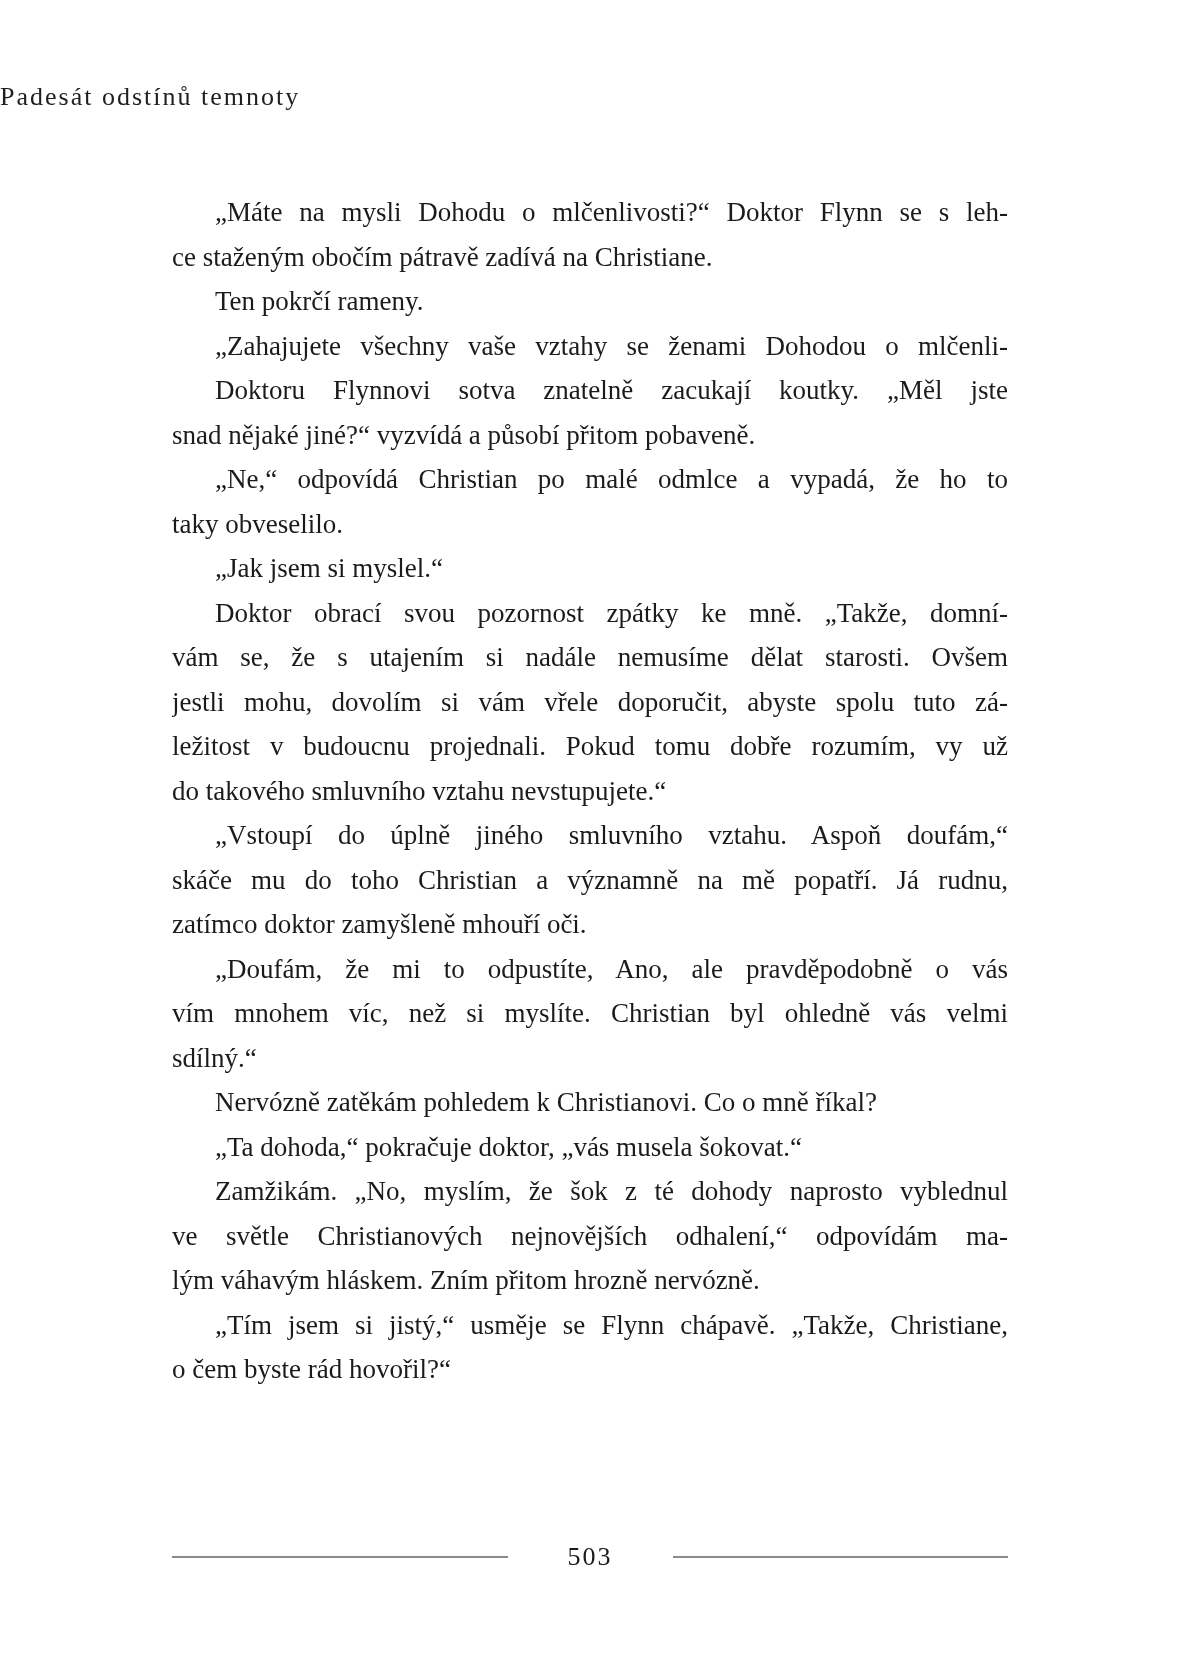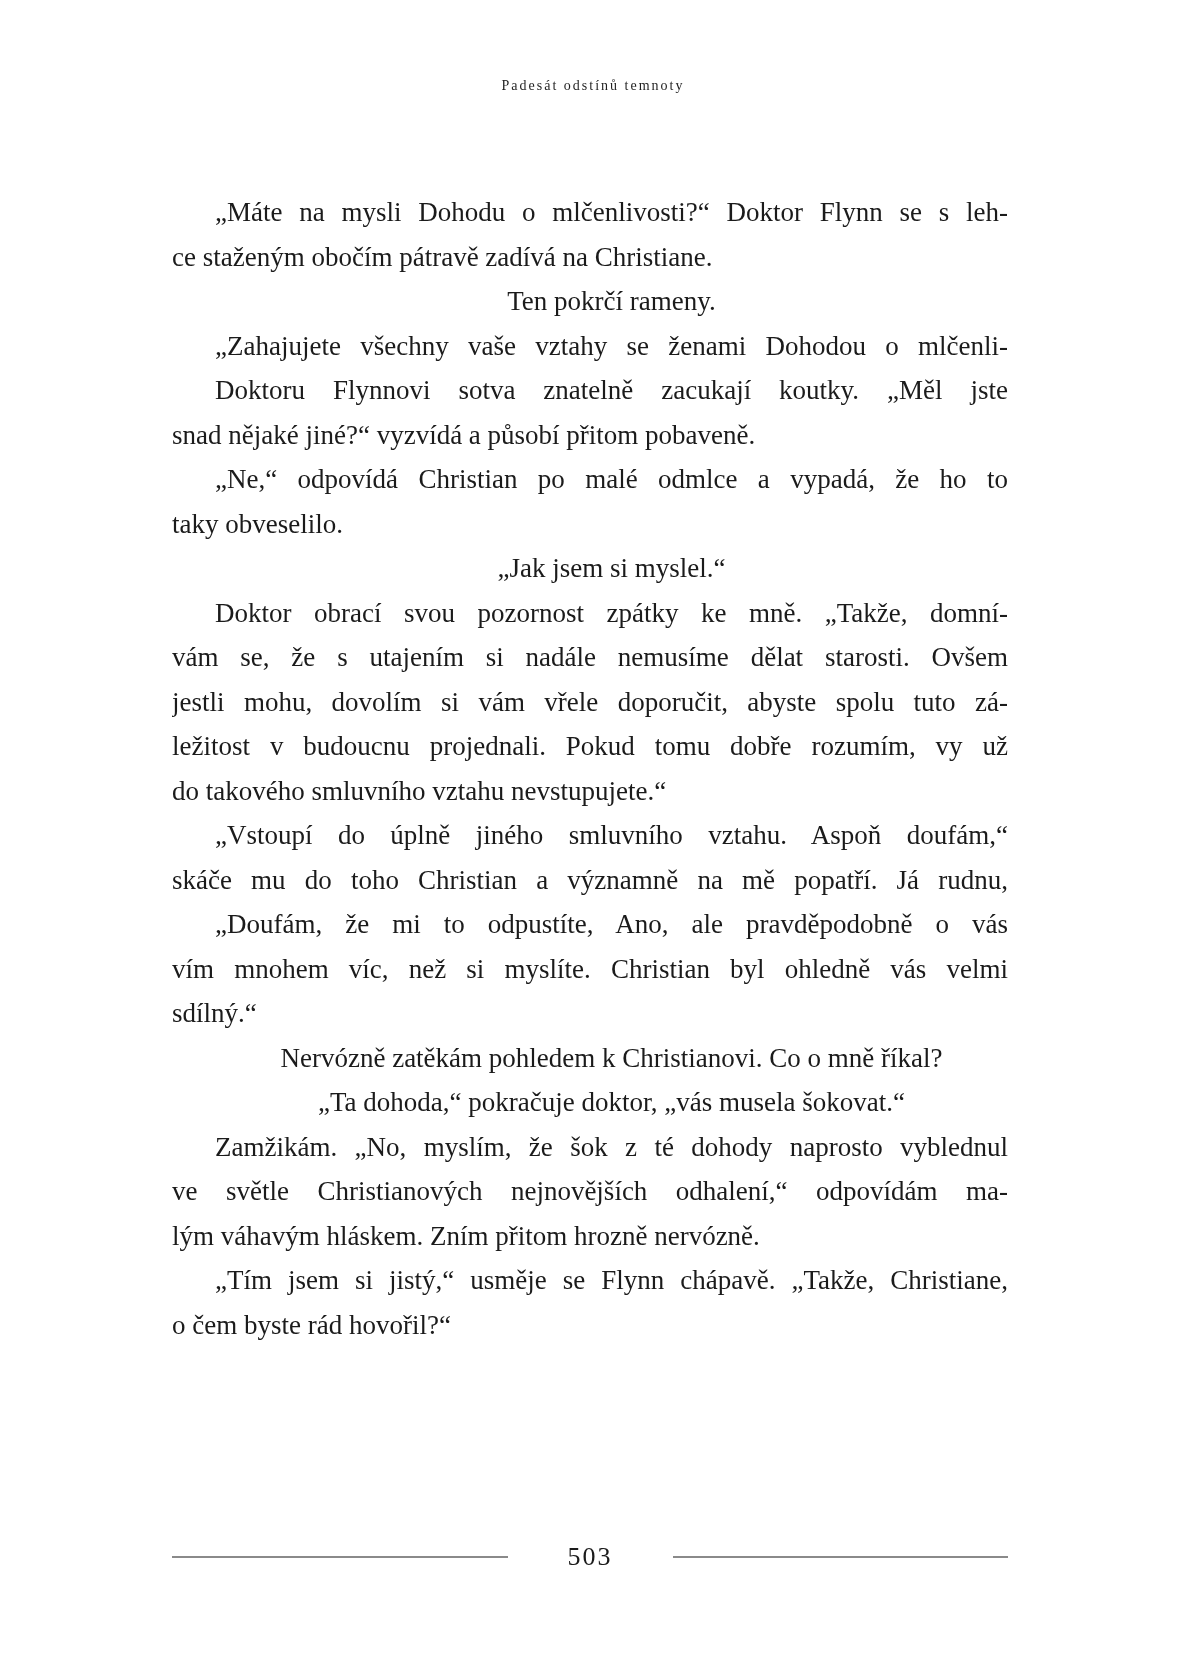--- a/index.html
+++ b/index.html
@@ -11,25 +11,25 @@
     height: 1659px;
     position: relative;
     background: #ffffff;
     font-family: "Liberation Serif", serif;
     color: #1b1b1b;
     overflow: hidden;
   }
 
   .running-header {
     position: absolute;
-    top: 73px;
+    top: 84px;
     left: 0;
     width: 100%;
-    text-align: center;
-    font-size: 14px;
+    text-align: left;
+    font-size: 26px;
     line-height: 26px;
     letter-spacing: 2px;
     color: #1f1f1f;
   }
 
   .text-block {
     position: absolute;
     left: 172px;
     top: 190px;
     width: 836px;
@@ -37,21 +37,21 @@
   }
 
   .paragraph { margin: 0; }
 
   .line {
     height: 44.5px;
     line-height: 44.5px;
     overflow: hidden;
     text-align: left;
   }
-  .line.indent { text-indent: 43px; text-align: center; }
+  .line.indent { text-indent: 43px; }
   .line.justify { text-align: justify; }
   .line.justify::after {
     content: "";
     display: inline-block;
     width: 100%;
     height: 0;
   }
   .italic { }
 
   .page-footer {
@@ -107,20 +107,21 @@
     <div class="paragraph">
       <div class="line indent justify"><span>Doktor obrací svou pozornost zpátky ke mně. „Takže, domní-</span></div>
       <div class="line justify"><span>vám se, že s utajením si nadále nemusíme dělat starosti. Ovšem</span></div>
       <div class="line justify"><span>jestli mohu, dovolím si vám vřele doporučit, abyste spolu tuto zá-</span></div>
       <div class="line justify"><span>ležitost v budoucnu projednali. Pokud tomu dobře rozumím, vy už</span></div>
       <div class="line"><span>do takového smluvního vztahu nevstupujete.“</span></div>
     </div>
     <div class="paragraph">
       <div class="line indent justify"><span>„Vstoupí do úplně jiného smluvního vztahu. Aspoň doufám,“</span></div>
       <div class="line justify"><span>skáče mu do toho Christian a významně na mě popatří. Já rudnu,</span></div>
+      <div class="line"><span>zatímco doktor zamyšleně mhouří oči.</span></div>
     </div>
     <div class="paragraph">
       <div class="line indent justify"><span>„Doufám, že mi to odpustíte, Ano, ale pravděpodobně o vás</span></div>
       <div class="line justify"><span>vím mnohem víc, než si myslíte. Christian byl ohledně vás velmi</span></div>
       <div class="line"><span>sdílný.“</span></div>
     </div>
     <div class="paragraph">
       <div class="line indent"><span>Nervózně zatěkám pohledem k Christianovi. </span><span class="italic">Co o mně říkal?</span></div>
     </div>
     <div class="paragraph">

